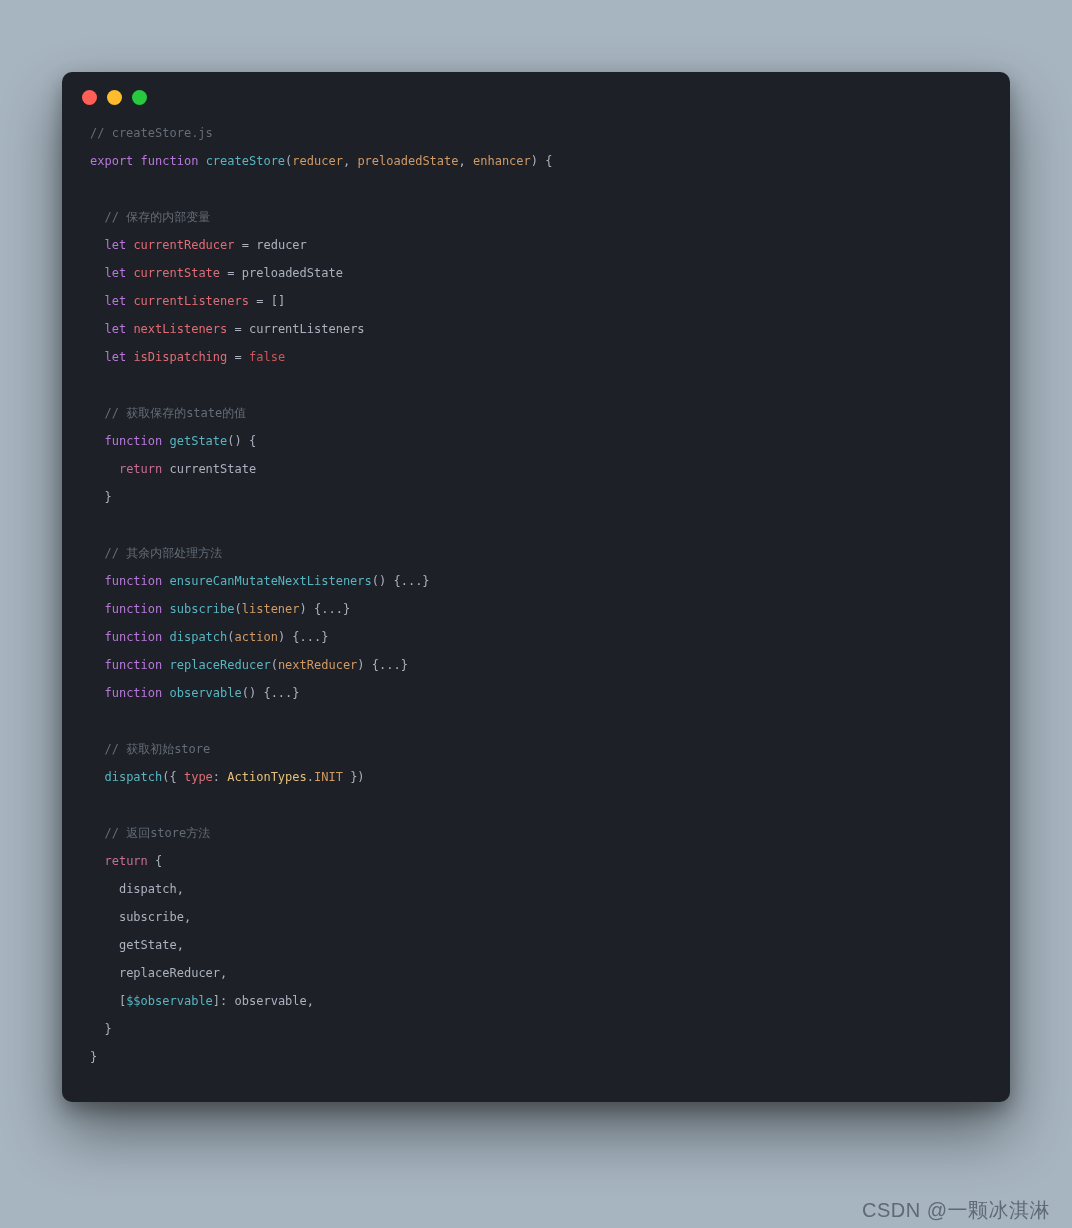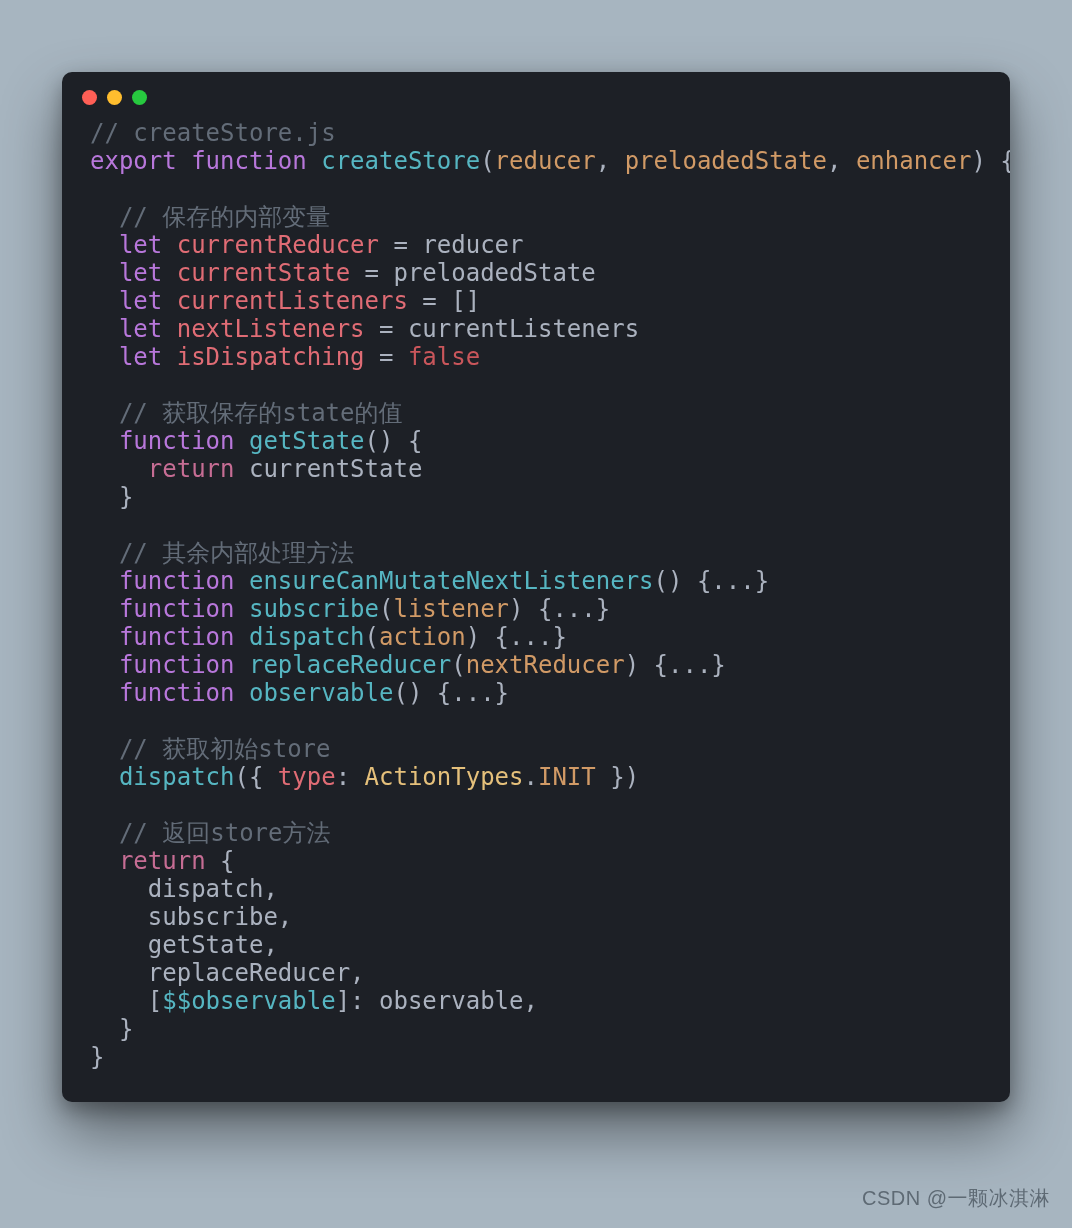--- a/index.html
+++ b/index.html
@@ -13,36 +13,36 @@
     position:absolute;left:62px;top:72px;width:948px;height:1030px;
     background:#1d2026;border-radius:10px;
     box-shadow:0 30px 60px rgba(0,0,0,.45),0 8px 20px rgba(0,0,0,.3);
     overflow:hidden;
   }
   .titlebar{display:flex;gap:10px;padding:18px 20px 6px;}
   .dot{width:15px;height:15px;border-radius:50%;}
   .red{background:#ff5f56;} .yellow{background:#ffbd2e;} .green{background:#27c93f;}
   pre.code{
     margin:0;padding:8px 28px 28px;
-    font-size:24px;line-height:28px;color:#abb2bf;
+    font-size:12px;line-height:28px;color:#abb2bf;
     white-space:pre;
   }
   .c-comment{color:#636c78;}
   .c-keyword{color:#b877db;}          
   .c-func{color:#56b6c2;}             
   .c-param{color:#d19a66;}            
   .c-ident{color:#e06c75;}            
   .c-literal{color:#c9565b;}          
   .c-prop{color:#abb2bf;}
   .c-type{color:#e5c07b;}             
   .c-const{color:#d19a66;}            
   .c-punc{color:#abb2bf;}
   .c-ret{color:#c66d94;}              
   .watermark{
-    position:absolute;right:22px;bottom:16px;
+    position:absolute;right:22px;bottom:4px;
     font-family:-apple-system,Helvetica,Arial,sans-serif;
     font-size:20px;color:#5e6a74;letter-spacing:.5px;text-align:right;
   }
 </style>
 </head>
 <body>
 
 <div class="window">
   <div class="titlebar">
     <span class="dot red"></span>

